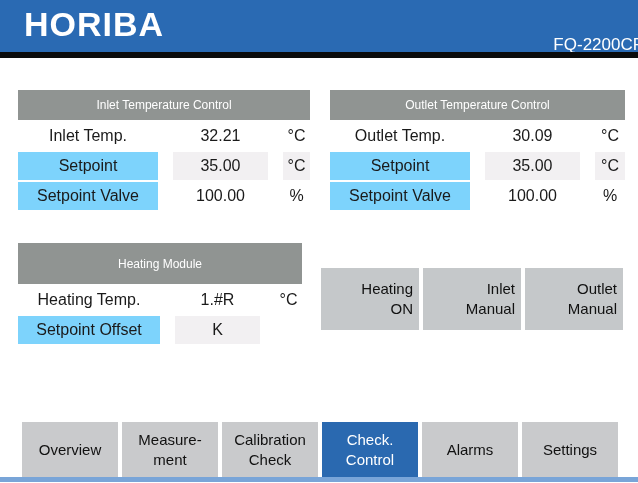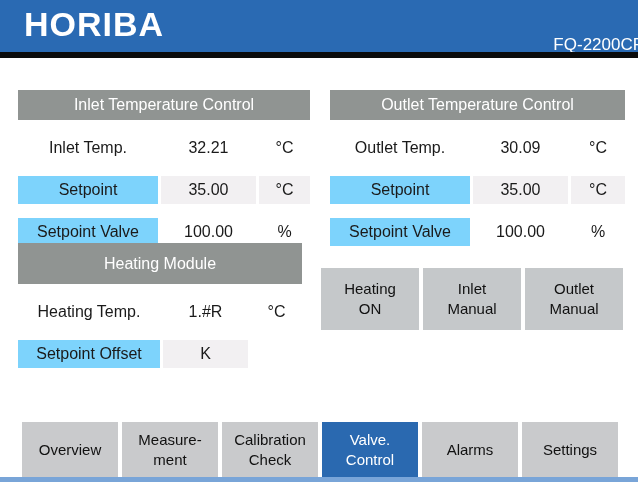--- a/index.html
+++ b/index.html
@@ -10,37 +10,37 @@
   }
   
   .topbar{position:absolute;left:0;top:0;width:638px;height:52px;background:#2a6ab3;padding-left:26px;}
   .logo{position:absolute;left:24px;top:5px;font-size:34px;font-weight:bold;
         color:#ffffff;letter-spacing:1px;}
   .model{position:absolute;right:19px;top:35px;font-size:17px;color:#ffffff;}
   .black-line{position:absolute;left:0;top:52px;width:638px;height:6px;background:#0b0b0b;}
 
   
   .table{position:absolute;}
-  .t-header{height:30px;background:#909492;color:#ffffff;font-size:16px;
+  .t-header{height:30px;background:#909492;color:#ffffff;font-size:12px;
             display:flex;align-items:center;justify-content:center;}
   .t-row{display:grid;grid-template-columns:var(--c1) var(--c2) 1fr;
-         column-gap:3px;margin-top:14px;height:28px;}
+         column-gap:15px;margin-top:2px;height:28px;}
   .cell{display:flex;align-items:center;justify-content:center;font-size:16px;background:#ffffff;}
   .lbl-gray{background:#7dd3fc;}
   .val-tint{background:#f2f0f2;}
 
   .inlet  {left:18px; top:90px; width:292px; --c1:140px; --c2:95px;}
   .outlet {left:330px;top:90px; width:295px; --c1:140px; --c2:95px;}
   .heating{left:18px; top:243px;width:284px; --c1:142px; --c2:85px;}
   .heating .t-header{height:41px;}
 
   
   .btn-group{position:absolute;left:321px;top:268px;display:flex;gap:4px;}
   .hmi-btn{width:98px;height:62px;background:#c5c8ca;border:none;
-           display:flex;flex-direction:column;align-items:center;justify-content:center;
+           display:flex;flex-direction:column;align-items:flex-end;justify-content:center;
            font-family:inherit;font-size:15px;line-height:20px;color:#111;cursor:pointer;}
 
   
   .tabbar{position:absolute;left:22px;top:422px;display:flex;gap:4px;}
   .tab{width:96px;height:55px;background:#c9cacc;
        display:flex;flex-direction:column;align-items:center;justify-content:center;
        font-size:15px;line-height:20px;color:#111;cursor:pointer;}
   .tab.active{background:#2a69b0;color:#ffffff;}
 
   .bottom-strip{position:absolute;left:0;top:477px;width:638px;height:5px;background:#79a5d8;}
@@ -129,21 +129,21 @@
     </div>
     <div class="tab">
       <span>Measure-</span>
       <span>ment</span>
     </div>
     <div class="tab">
       <span>Calibration</span>
       <span>Check</span>
     </div>
     <div class="tab active">
-      <span>Valve.</span>
+      <span>Check.</span>
       <span>Control</span>
     </div>
     <div class="tab">
       <span>Alarms</span>
       <span></span>
     </div>
     <div class="tab">
       <span>Settings</span>
       <span></span>
     </div>

